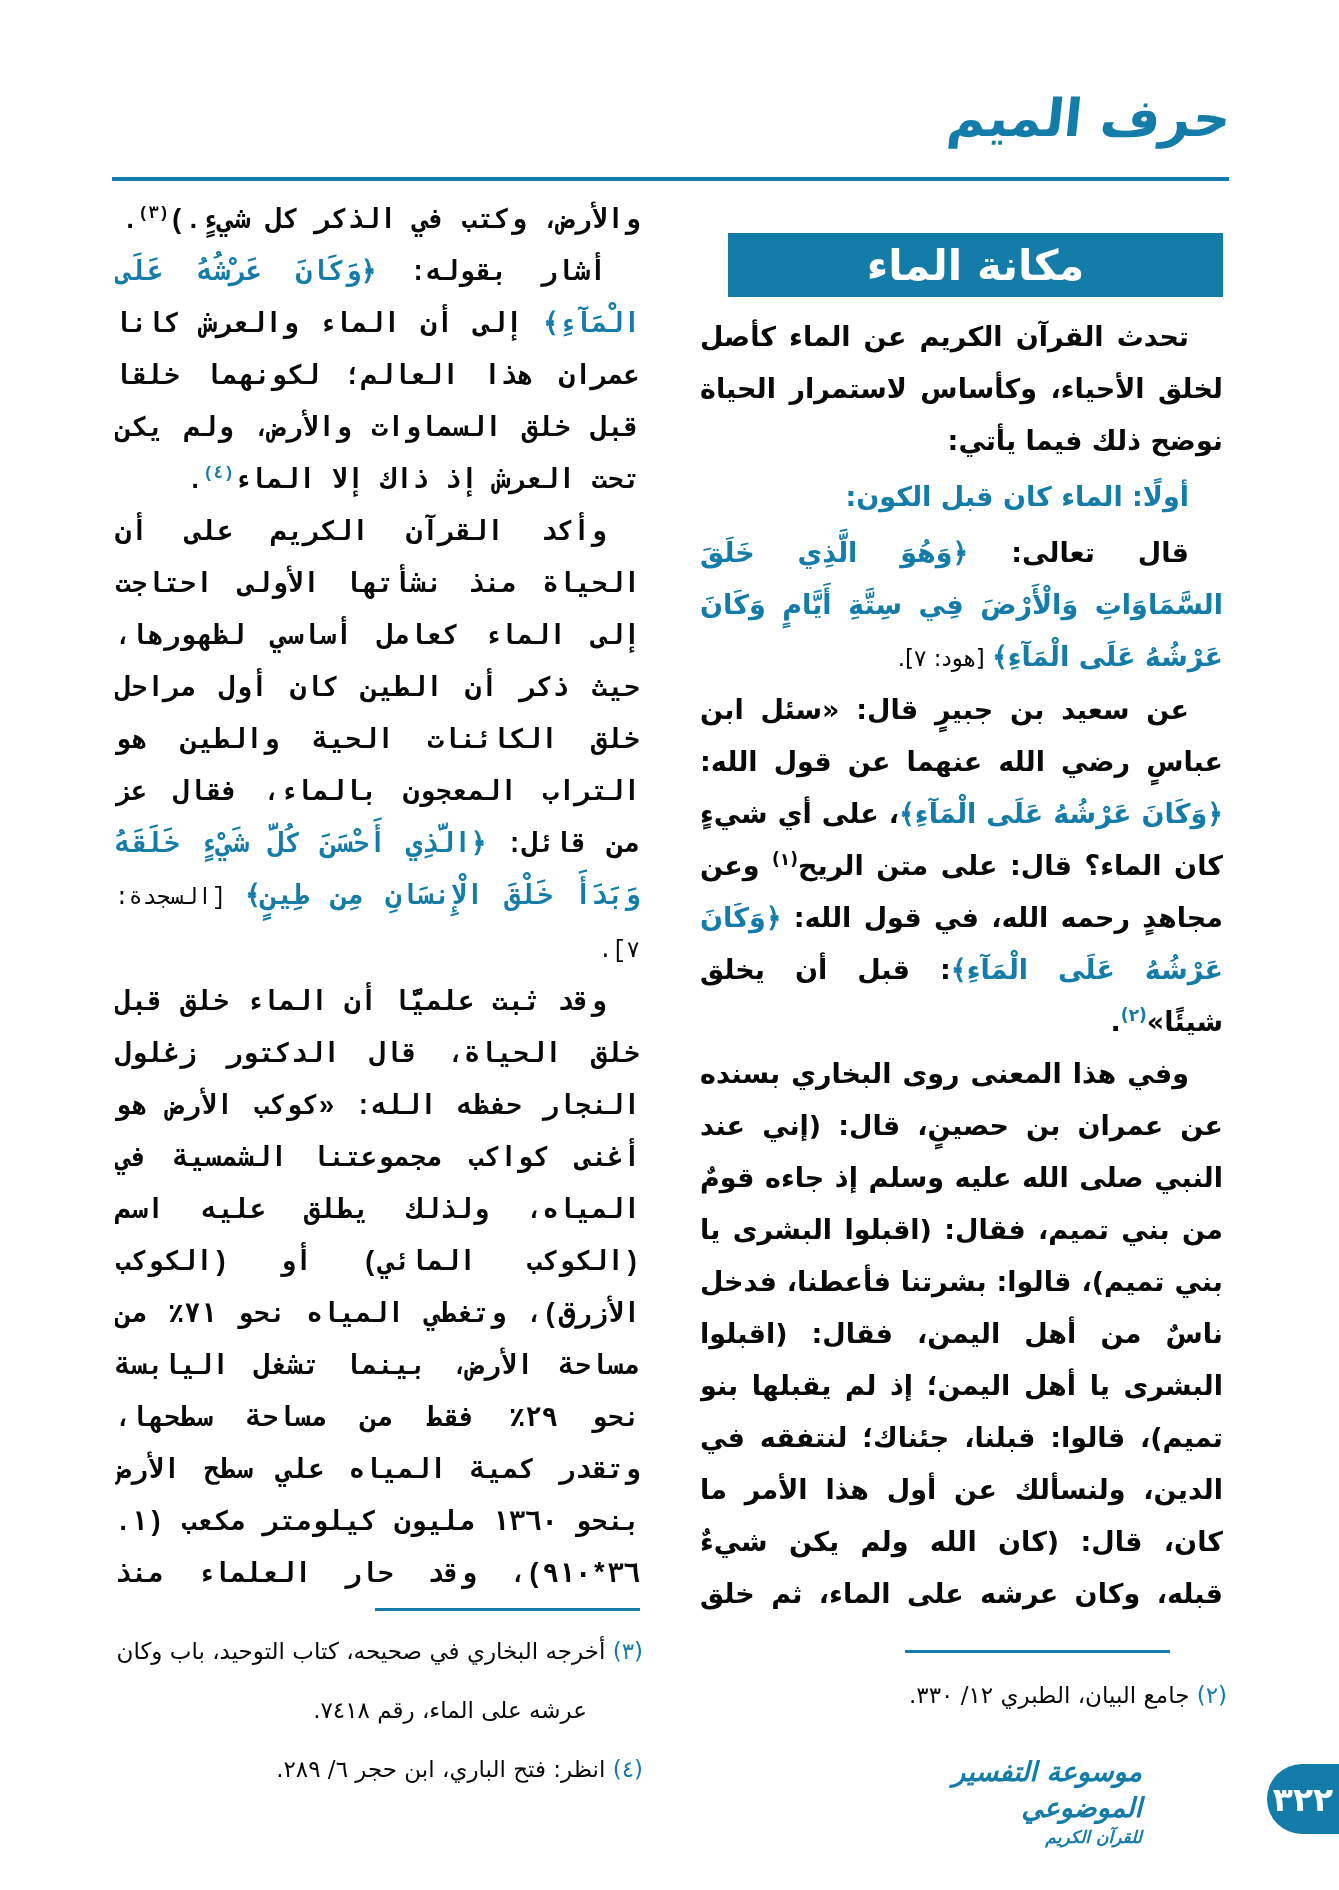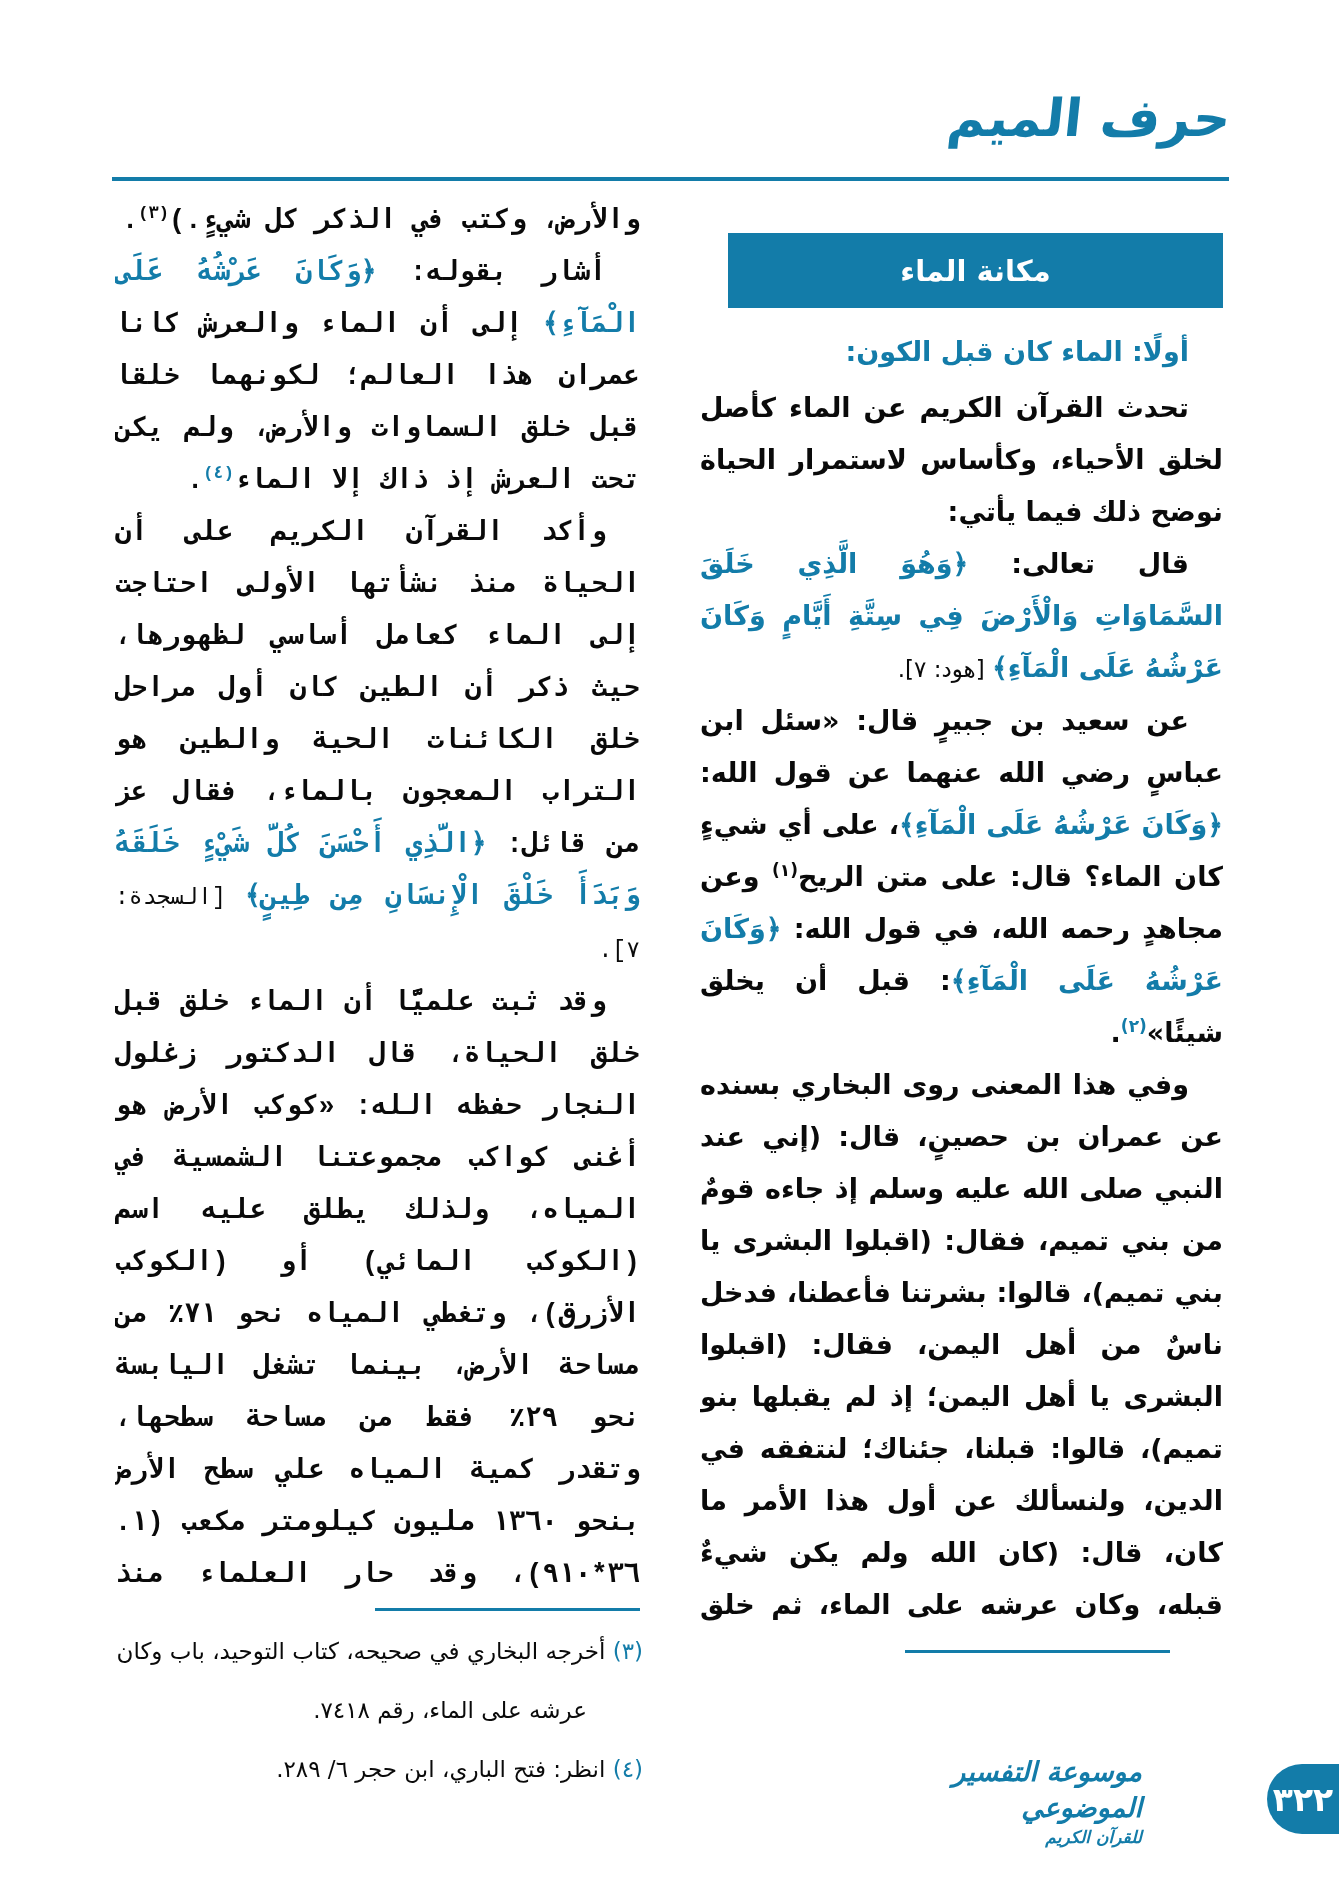--- a/index.html
+++ b/index.html
@@ -17,23 +17,23 @@
   }
   .header-rule{
     position:absolute;top:177px;right:110px;left:112px;height:4px;
     background:var(--accent);
   }
   
   .col{position:absolute;}
   .col-right{top:233px;right:116px;width:523px;}
   .col-left{top:195px;left:115px;width:525px;}
   .title-box{
-    width:495px;height:75px;background:var(--accent);
+    width:495px;height:64px;background:var(--accent);
     color:#fff;display:flex;align-items:center;justify-content:center;
-    font-size:29px;font-weight:bold;margin-bottom:14px;
+    font-size:42px;font-weight:bold;margin-bottom:14px;
   }
   .col-body{
     text-align:justify;font-size:27px;font-weight:bold;line-height:52px;
     overflow:hidden;
   }
   .col-right .col-body{height:1322px;}
   .col-left .col-body{height:1400px;font-family:Liberation Mono, monospace;}
   .blk{margin:0;text-indent:34px;}
   .blk.noindent{text-indent:0;}
   .blk-h{margin:4px 0;}
@@ -74,22 +74,22 @@
 <div class="page">
 
   <div class="section-title">حرف الميم</div>
   <div class="header-rule"></div>
 
   <div class="col col-right">
     <div class="title-box">
       <span>مكانة الماء</span>
     </div>
     <div class="col-body" id="col-right-body">
+        <p class="blk blk-p"><span class="seg-n">تحدث القرآن الكريم عن الماء كأصل لخلق الأحياء، وكأساس لاستمرار الحياة نوضح ذلك فيما يأتي:</span></p>
         <p class="blk blk-h"><span class="seg-h">أولًا: الماء كان قبل الكون:</span></p>
-        <p class="blk blk-p"><span class="seg-n">تحدث القرآن الكريم عن الماء كأصل لخلق الأحياء، وكأساس لاستمرار الحياة نوضح ذلك فيما يأتي:</span></p>
         <p class="blk blk-p"><span class="seg-n">قال تعالى: </span><span class="seg-q">﴿وَهُوَ الَّذِي خَلَقَ السَّمَاوَاتِ وَالْأَرْضَ فِي سِتَّةِ أَيَّامٍ وَكَانَ عَرْشُهُ عَلَى الْمَآءِ﴾</span><span class="seg-ref"> [هود: ٧].</span></p>
         <p class="blk blk-p"><span class="seg-n">عن سعيد بن جبيرٍ قال: «سئل ابن عباسٍ رضي الله عنهما عن قول الله: </span><span class="seg-q">﴿وَكَانَ عَرْشُهُ عَلَى الْمَآءِ﴾</span><span class="seg-n">، على أي شيءٍ كان الماء؟ قال: على متن الريح</span><span class="seg-fn">(١)</span><span class="seg-n"> وعن مجاهدٍ رحمه الله، في قول الله: </span><span class="seg-q">﴿وَكَانَ عَرْشُهُ عَلَى الْمَآءِ﴾</span><span class="seg-n">: قبل أن يخلق شيئًا»</span><span class="seg-fnb">(٢)</span><span class="seg-n">.</span></p>
         <p class="blk blk-p"><span class="seg-n">وفي هذا المعنى روى البخاري بسنده عن عمران بن حصينٍ، قال: (إني عند النبي صلى الله عليه وسلم إذ جاءه قومٌ من بني تميم، فقال: (اقبلوا البشرى يا بني تميم)، قالوا: بشرتنا فأعطنا، فدخل ناسٌ من أهل اليمن، فقال: (اقبلوا البشرى يا أهل اليمن؛ إذ لم يقبلها بنو تميم)، قالوا: قبلنا، جئناك؛ لنتفقه في الدين، ولنسألك عن أول هذا الأمر ما كان، قال: (كان الله ولم يكن شيءٌ قبله، وكان عرشه على الماء، ثم خلق السموات</span></p>
       </div>
   </div>
 
   <div class="col col-left">
     <div class="col-body" id="col-left-body">
         <p class="blk blk-p noindent"><span class="seg-n">والأرض، وكتب في الذكر كل شيءٍ.)</span><span class="seg-fn">(٣)</span><span class="seg-n">.</span></p>
         <p class="blk blk-p"><span class="seg-n">أشار بقوله: </span><span class="seg-q">﴿وَكَانَ عَرْشُهُ عَلَى الْمَآءِ﴾</span><span class="seg-n"> إلى أن الماء والعرش كانا عمران هذا العالم؛ لكونهما خلقا قبل خلق السماوات والأرض، ولم يكن تحت العرش إذ ذاك إلا الماء</span><span class="seg-fnb">(٤)</span><span class="seg-n">.</span></p>
@@ -99,20 +99,21 @@
   </div>
 
   <div class="fn-sep" id="sep-left"></div>
   <div class="fn-sep" id="sep-right"></div>
 
   <div class="fn-list" id="fn-left">
       <div class="fn-item"><span class="fn-marker">(٣)</span><span> أخرجه البخاري في صحيحه، كتاب التوحيد، باب وكان عرشه على الماء، رقم ٧٤١٨.</span></div>
       <div class="fn-item"><span class="fn-marker">(٤)</span><span> انظر: فتح الباري، ابن حجر ٦/ ٢٨٩.</span></div>
     </div>
   <div class="fn-list" id="fn-right">
+      <div class="fn-item"><span class="fn-marker">(٢)</span><span> جامع البيان، الطبري ١٢/ ٣٣٠.</span></div>
     </div>
 
   <div class="footer-logo">
     <div class="logo-line1">موسوعة التفسير الموضوعي</div>
     <div class="logo-line2">للقرآن الكريم</div>
   </div>
 
   <div class="page-tab">
     <span>٣٢٢</span>
   </div>

